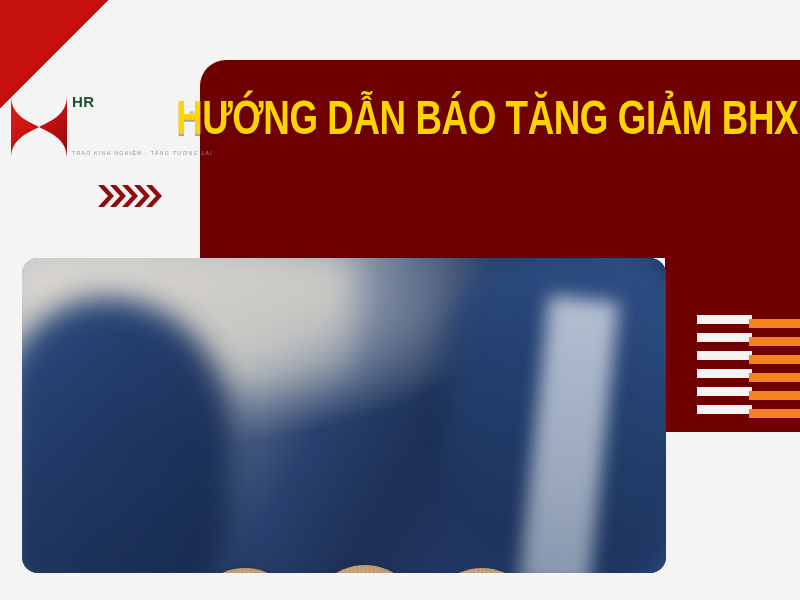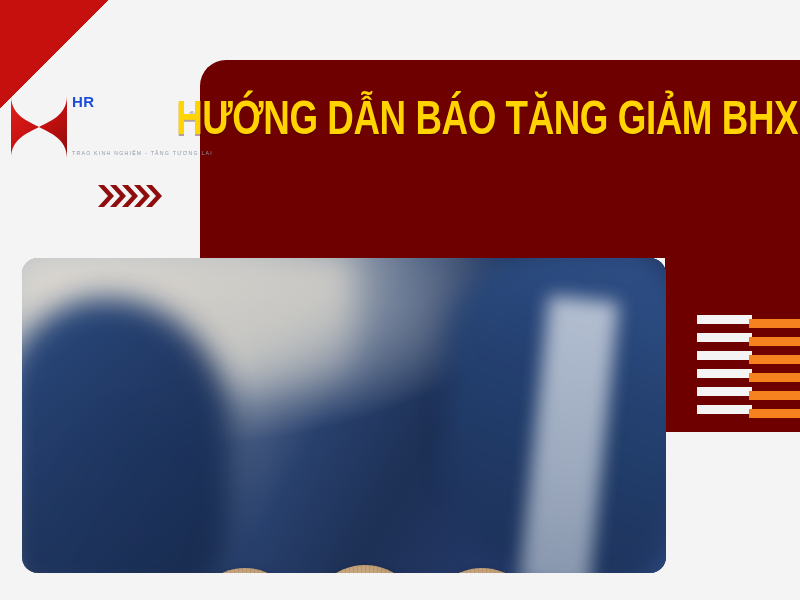--- a/index.html
+++ b/index.html
@@ -37,21 +37,21 @@
   }
   .logo-mark{
     position:absolute; left:4px; top:6px; width:62px; height:66px;
   }
   .logo-text{
     position:absolute; left:68px; top:0px; width:122px; height:80px;
   }
   .logo-hr{
     font-family:"Liberation Sans", sans-serif;
     font-weight:bold; font-size:15px; letter-spacing:0.5px;
-    color:#1d4ed8; line-height:1;
+    color:#14532d; line-height:1;
     position:absolute; left:0; top:6px;
   }
   .logo-name{
     font-family:"Liberation Serif", serif;
     font-size:39px; line-height:1; color:#12294d;
     position:absolute; left:-2px; top:18px; white-space:nowrap;
   }
   .logo-reg{
     position:absolute; right:-1px; top:22px;
     font-size:8px; color:#6b7a8d;

